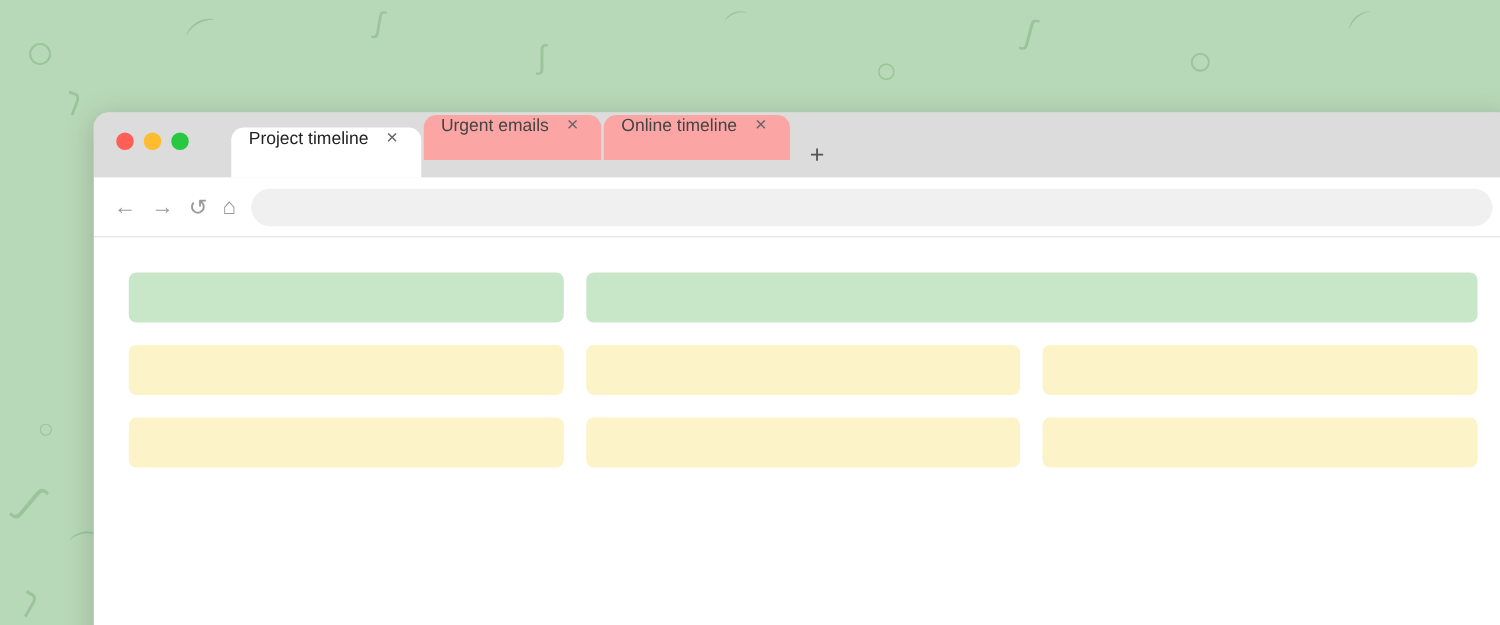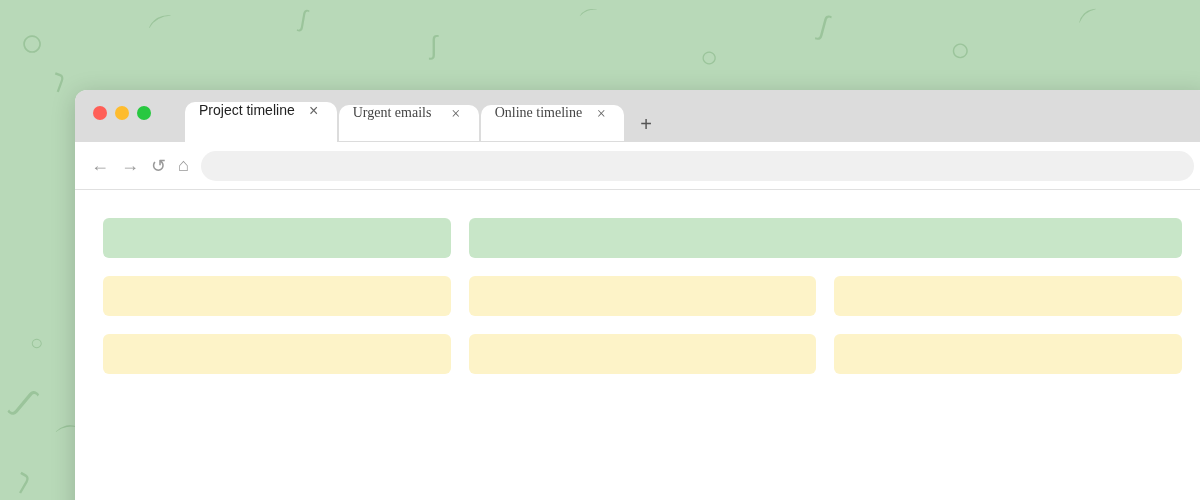--- a/index.html
+++ b/index.html
@@ -70,25 +70,24 @@
       min-width: 140px;
       position: relative;
       white-space: nowrap;
     }
 
     .tab + .tab {
       margin-left: 2px;
     }
 
     .tab.inactive {
-      background: #ffffff;
+      background: #fca5a5;
       color: #444;
       height: 36px;
-      margin-bottom: 1px;
-      font-family: Liberation Serif, serif;
+      margin-bottom: 14px;
     }
 
     .tab-label {
       flex: 1;
       font-size: 14px;
       font-weight: 500;
     }
 
     .tab-close {
       font-size: 16px;

